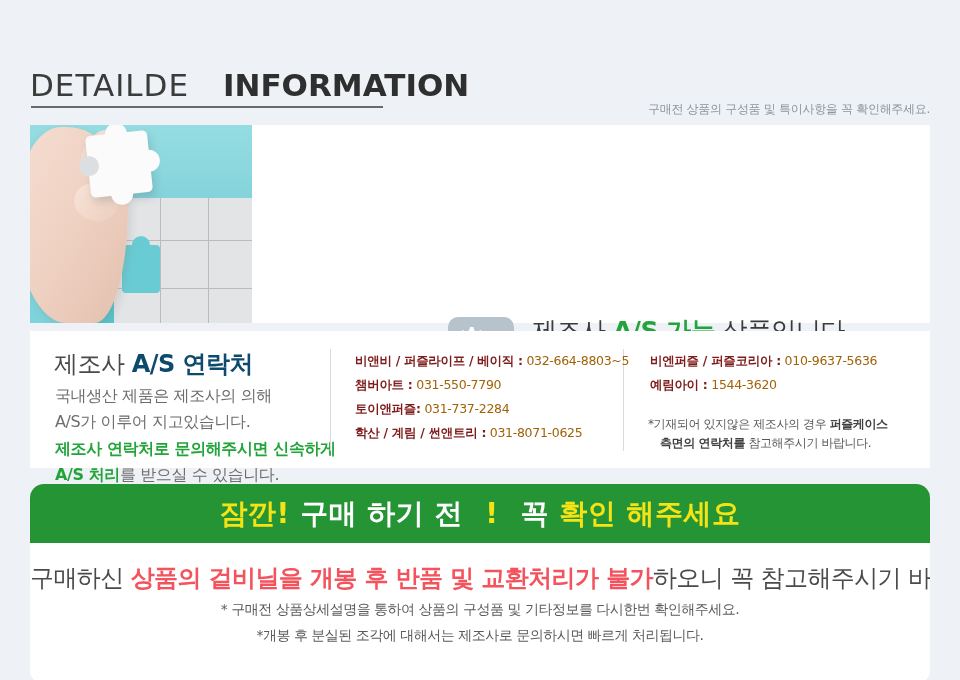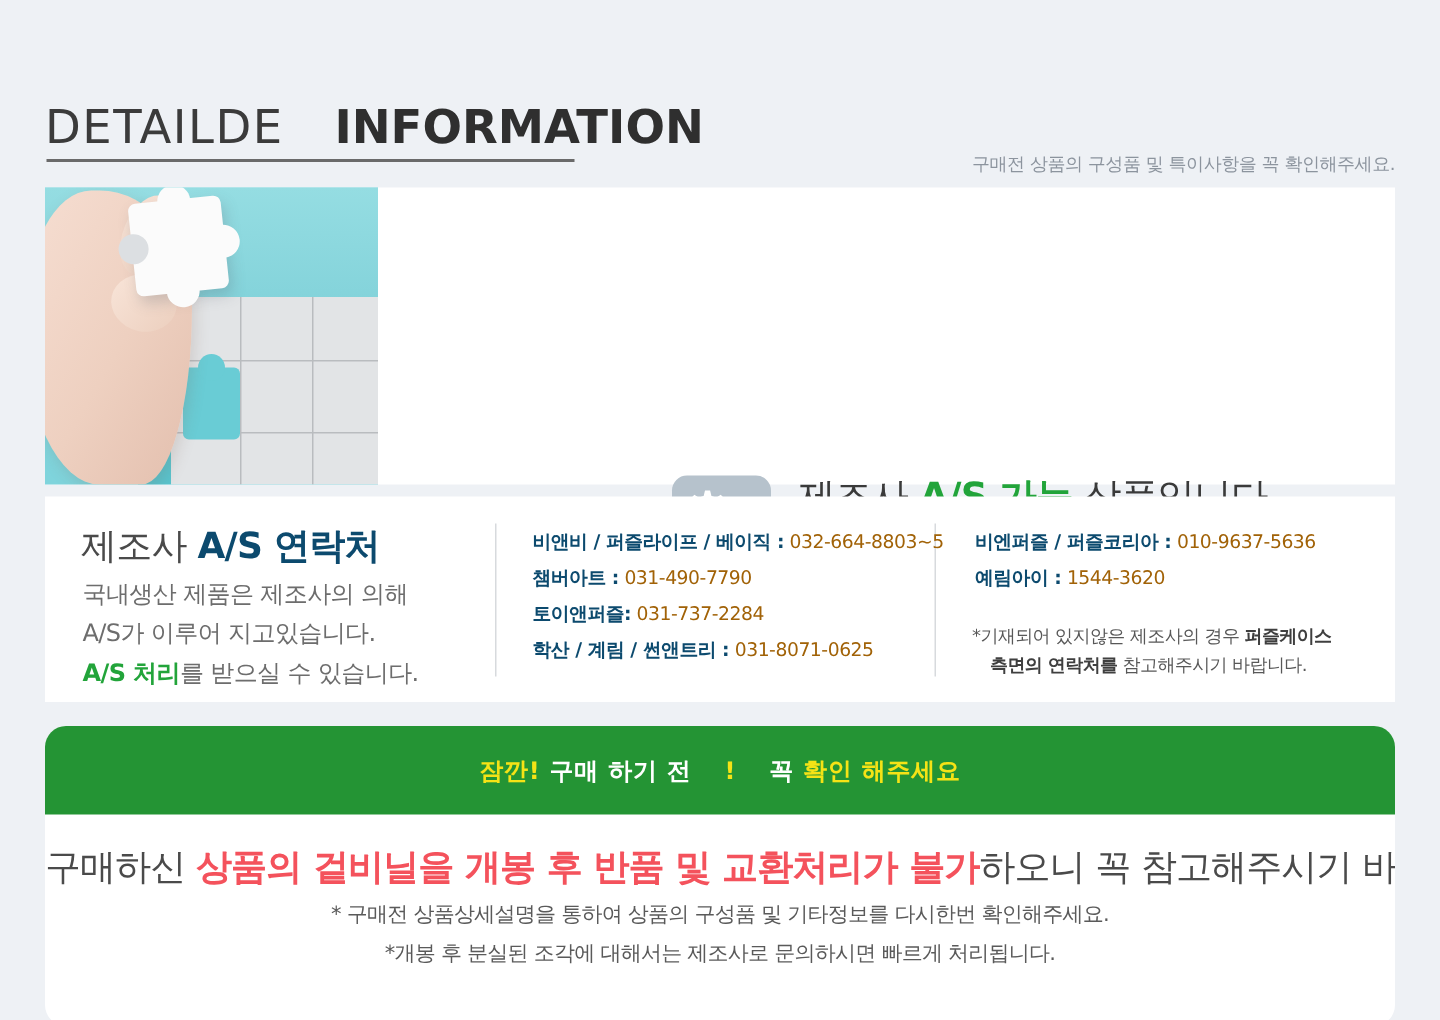--- a/index.html
+++ b/index.html
@@ -218,21 +218,21 @@
   .contact-list {
     position: absolute;
     font-size: 12.5px;
     color: #585858;
     line-height: 1.92;
     letter-spacing: -0.3px;
     white-space: nowrap;
   }
   .contact-list.c1 { left: 325px; top: 18px; }
   .contact-list.c2 { left: 620px; top: 18px; }
-  .contact-list .nm { font-weight: 700; color: #0c4a6e; }
+  .contact-list .nm { font-weight: 700; color: #7f1d1d; }
   .contact-list .num { color: #a16207; margin-top: 15px; }
 
   .contact-footnote {
     position: absolute;
     left: 618px; top: 84px;
     font-size: 12px;
     color: #585858;
     line-height: 1.6;
     letter-spacing: -0.4px;
     white-space: nowrap;
@@ -252,21 +252,21 @@
   .green-bar {
     position: absolute;
     left: 0; top: 0;
     width: 900px; height: 59px;
     background: #249434;
     display: flex;
     align-items: center;
     justify-content: center;
   }
   .green-bar .bar-text {
-    font-size: 16px;
+    font-size: 28px;
     font-weight: 700;
     color: #ffffff;
     letter-spacing: 0.5px;
     white-space: nowrap;
     line-height: 1;
   }
   .green-bar .yellow { color: #f5e316; }
   .green-bar .bang {
     color: #f5e316;
     padding: 0 22px;
@@ -358,29 +358,30 @@
   </div>
 </div>
 
 <div class="panel-contact">
   <div class="contact-heading">
     <span>제조사 </span><span class="accent">A/S 연락처</span>
   </div>
   <div class="contact-note">
     <div>국내생산 제품은 제조사의 의해</div>
     <div>A/S가 이루어 지고있습니다.</div>
+    <div class="green">제조사 연락처로 문의해주시면 신속하게</div>
     <div><span class="green">A/S 처리</span><span>를 받으실 수 있습니다.</span></div>
   </div>
 
   <div class="col-div d1"></div>
   <div class="col-div d2"></div>
 
   <div class="contact-list c1">
     <div><span class="nm">비앤비 / 퍼즐라이프 / 베이직 :</span> <span class="num">032-664-8803~5</span></div>
-    <div><span class="nm">챔버아트 :</span> <span class="num">031-490-7790</span></div>
+    <div><span class="nm">챔버아트 :</span> <span class="num">031-550-7790</span></div>
     <div><span class="nm">토이앤퍼즐:</span> <span class="num">031-737-2284</span></div>
     <div><span class="nm">학산 / 계림 / 썬앤트리 :</span> <span class="num">031-8071-0625</span></div>
   </div>
 
   <div class="contact-list c2">
     <div><span class="nm">비엔퍼즐 / 퍼즐코리아 :</span> <span class="num">010-9637-5636</span></div>
     <div><span class="nm">예림아이 :</span> <span class="num">1544-3620</span></div>
   </div>
 
   <div class="contact-footnote">

